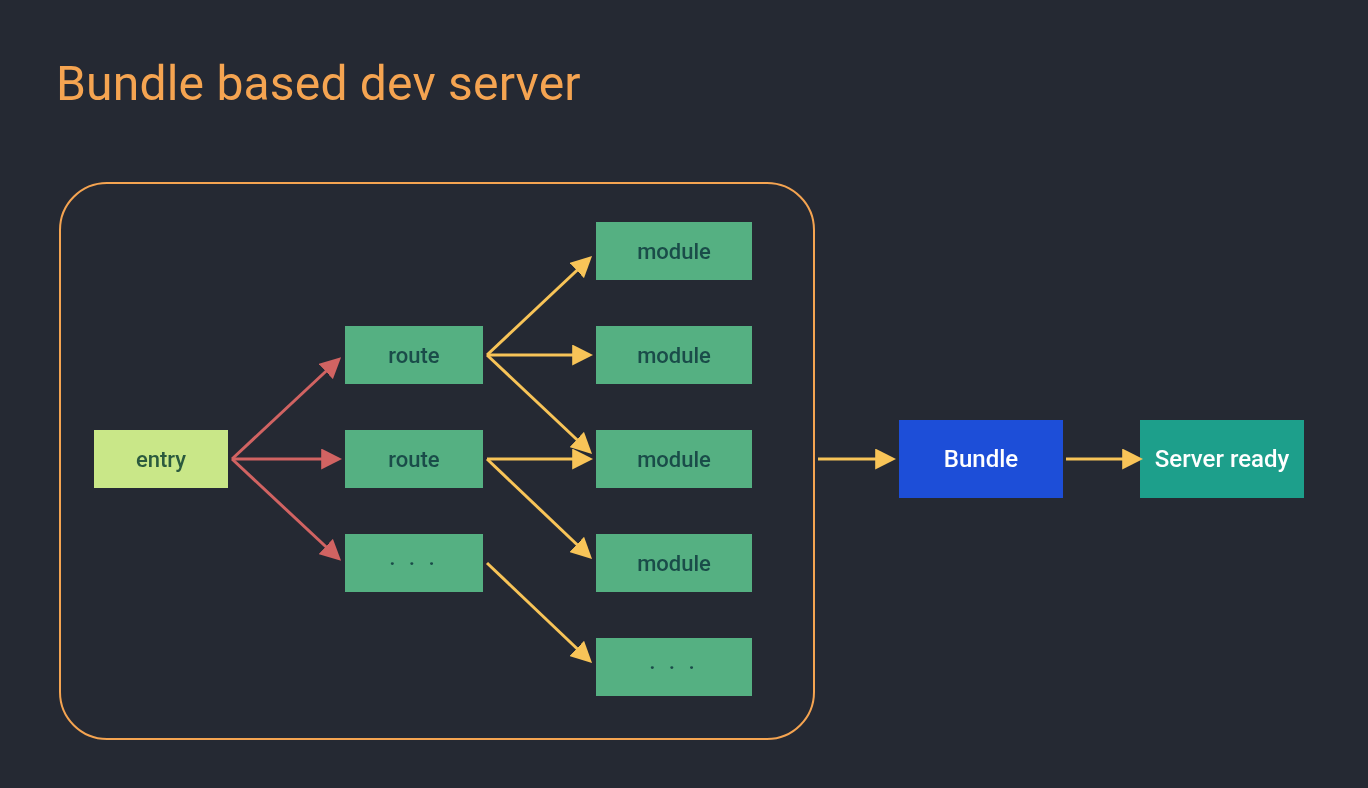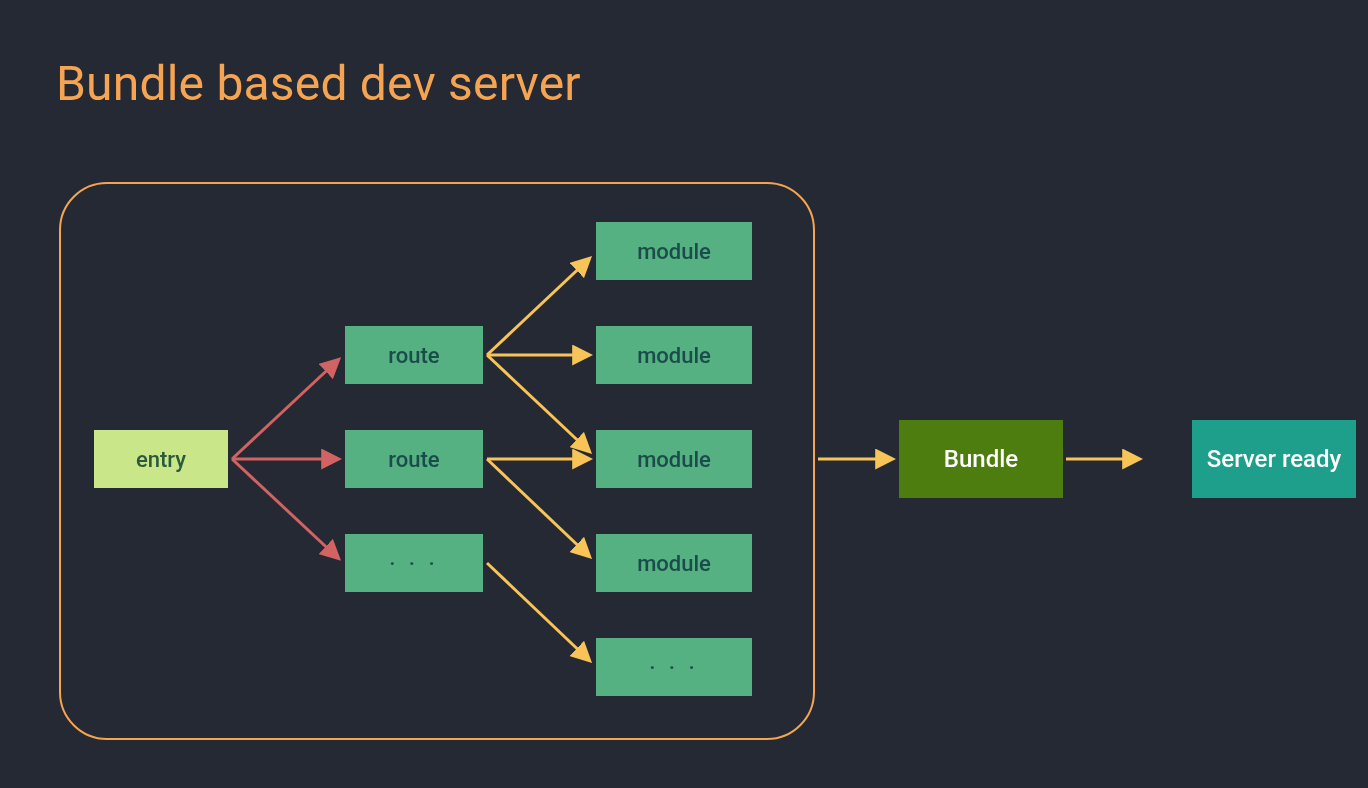--- a/index.html
+++ b/index.html
@@ -47,21 +47,21 @@
   }
   .node-entry {
     background: #c9e788;
     color: #2b5a3e;
   }
   .node-route, .node-module, .node-dots {
     background: #55b082;
     color: #1a4c49;
   }
   .node-bundle {
-    background: #4d7c0f;
+    background: #1d4ed8;
     color: #ffffff;
     font-size: 24px;
   }
   .node-server {
     background: #1d9f8b;
     color: #ffffff;
     font-size: 24px;
     text-align: center;
     line-height: 1.25;
   }
@@ -116,21 +116,21 @@
   </div>
 
   <div class="node node-dots" style="left:596px; top:638px; width:156px; height:58px; letter-spacing:4px;">
     <span>· · ·</span>
   </div>
 
   <div class="node node-bundle" style="left:899px; top:420px; width:164px; height:78px;">
     <span>Bundle</span>
   </div>
 
-  <div class="node node-server" style="left:1192px; top:420px; width:164px; height:78px; white-space:pre-line;align-items:center;">
+  <div class="node node-server" style="left:1140px; top:420px; width:164px; height:78px; white-space:pre-line;align-items:center;">
     <span>Server ready</span>
   </div>
 
   <svg class="arrows" viewBox="0 0 1368 788">
     <defs>
       <marker id="ah-red" viewBox="0 0 10 10" refX="8" refY="5" markerWidth="7" markerHeight="7" orient="auto-start-reverse">
         <path d="M 0 0 L 10 5 L 0 10 z" fill="#d16362"></path>
       </marker>
       <marker id="ah-yel" viewBox="0 0 10 10" refX="8" refY="5" markerWidth="7" markerHeight="7" orient="auto-start-reverse">
         <path d="M 0 0 L 10 5 L 0 10 z" fill="#f8c458"></path>

